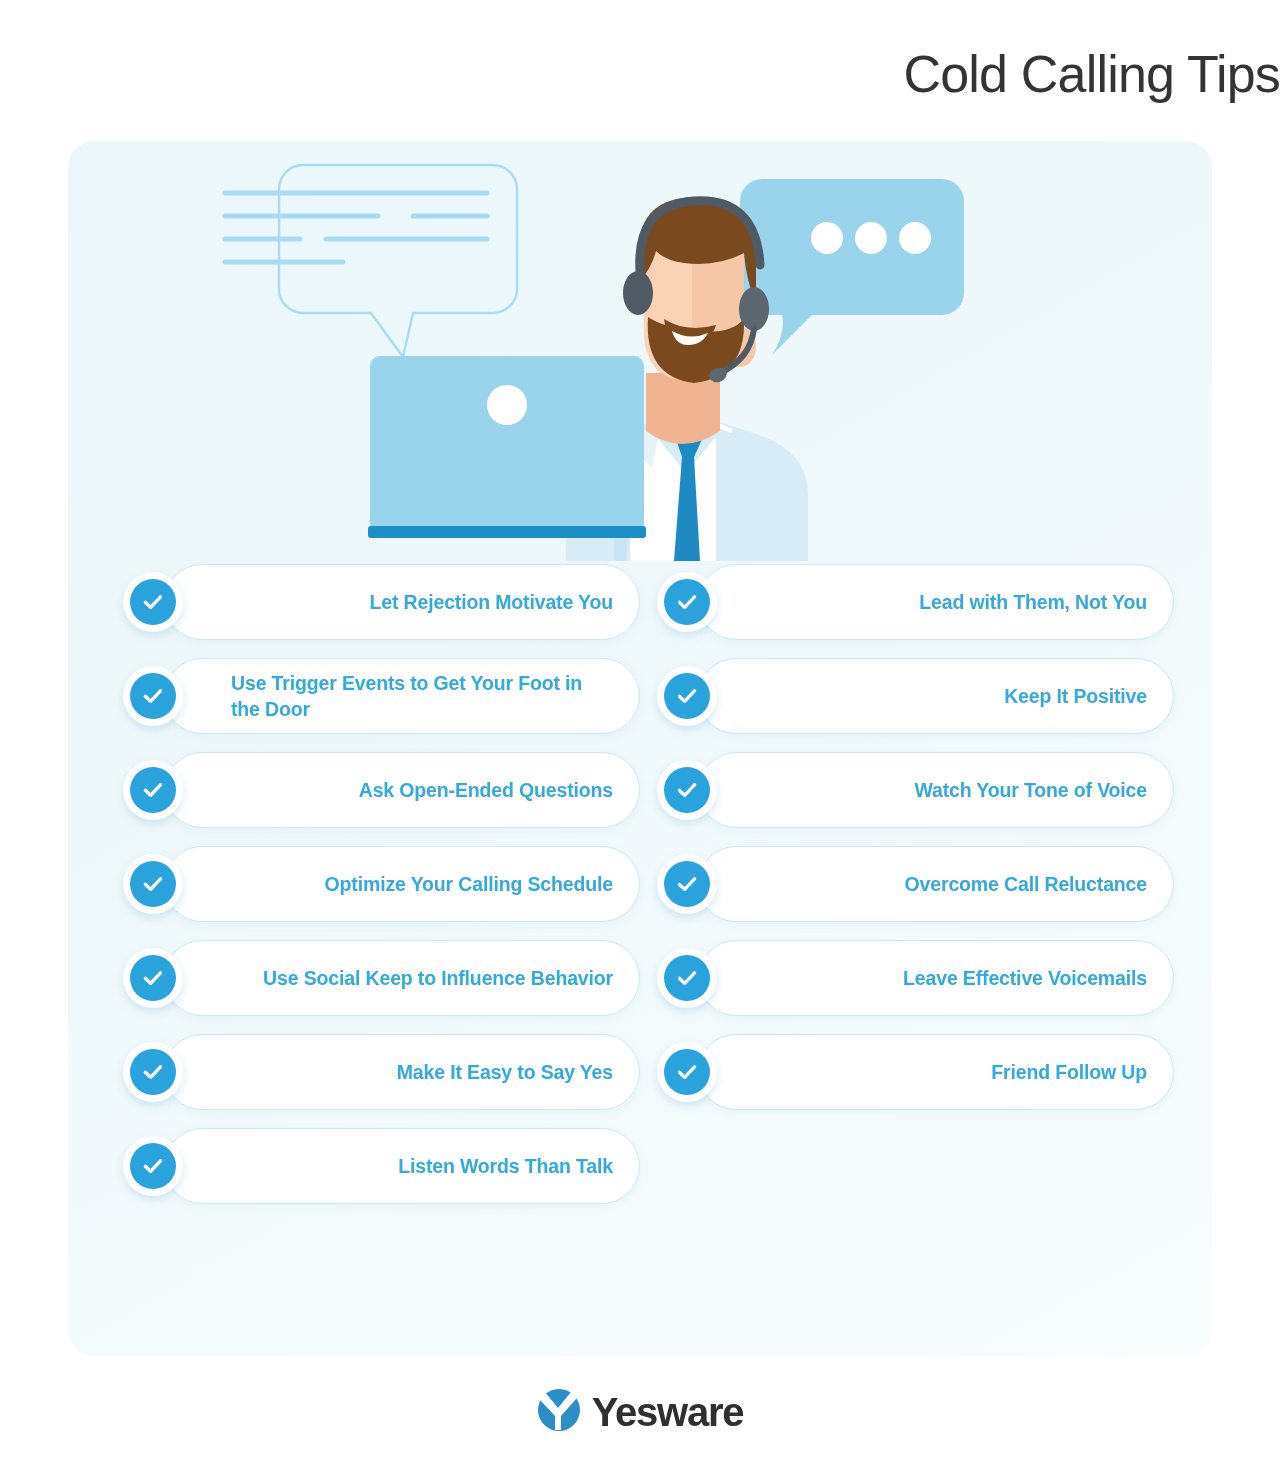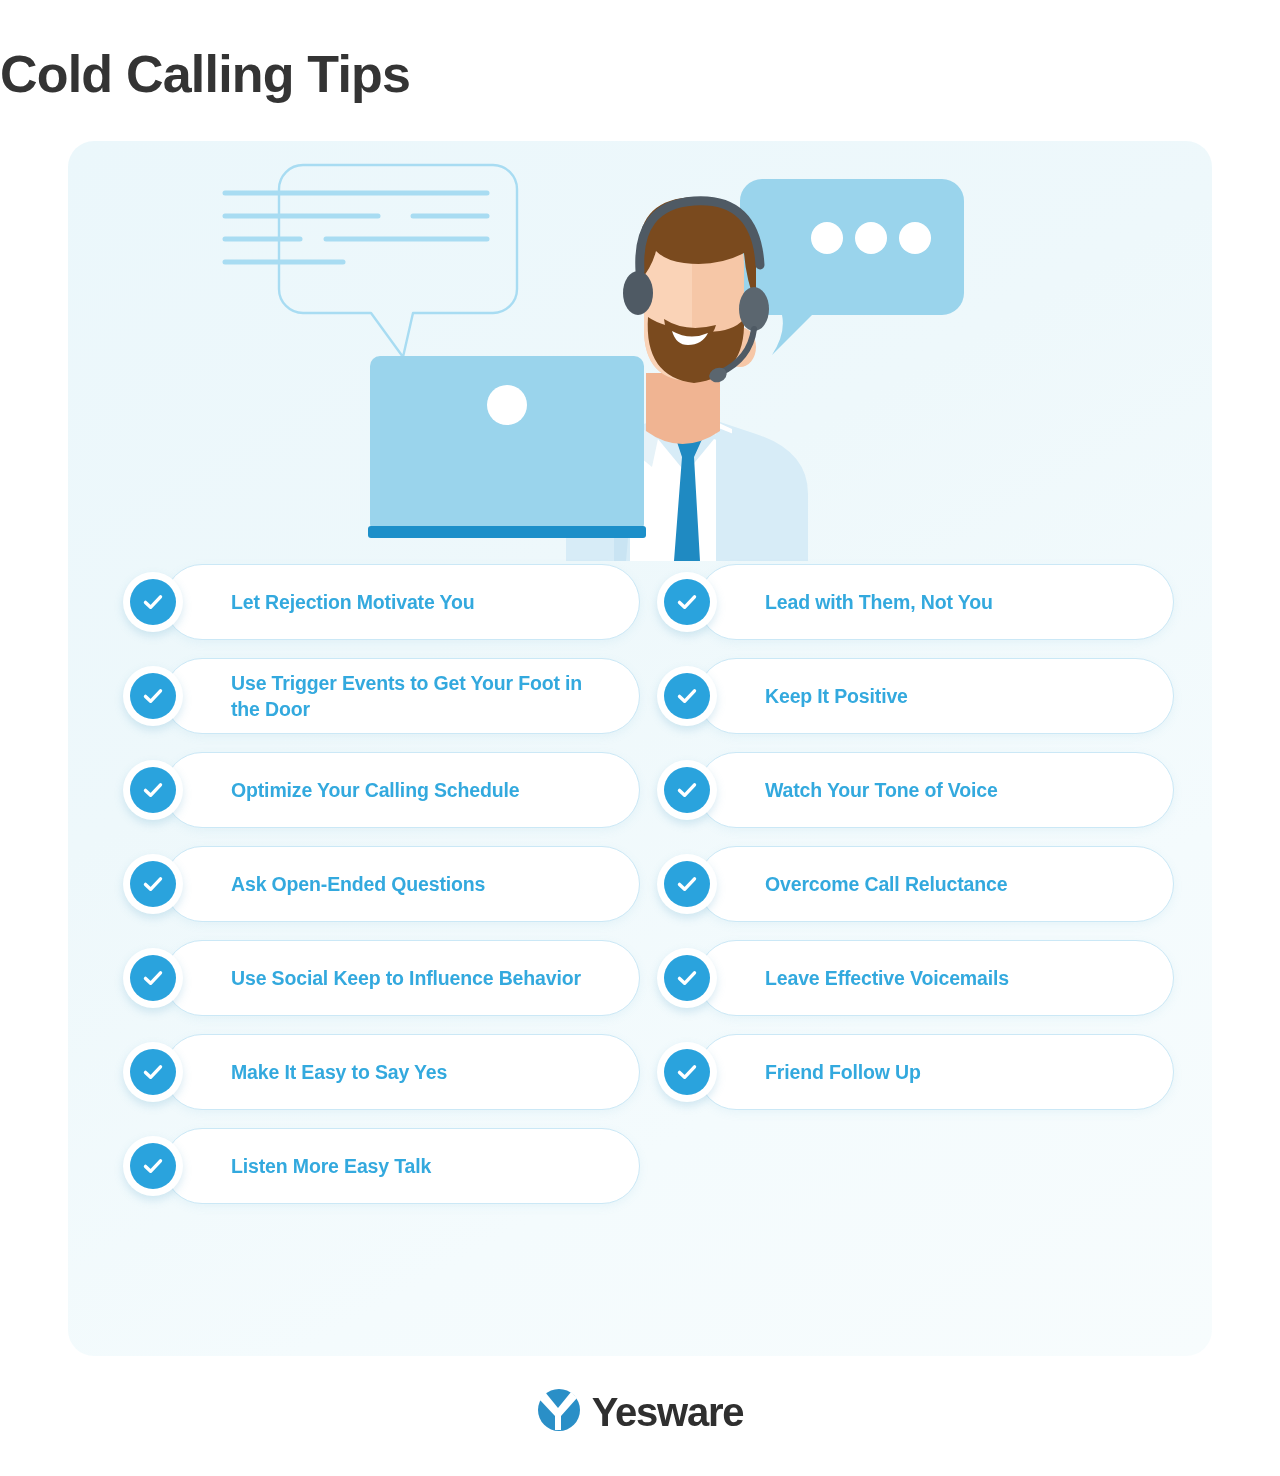--- a/index.html
+++ b/index.html
@@ -14,23 +14,23 @@
     overflow: hidden;
     position: relative;
   }
 
   
   .page-title {
     position: absolute;
     left: 0;
     top: 46px;
     width: 1280px;
-    text-align: left;
+    text-align: right;
     font-size: 52px;
-    font-weight: 700;
+    font-weight: 400;
     letter-spacing: -0.8px;
     color: #343434;
     line-height: 1.1;
   }
 
   
   .panel {
     position: absolute;
     left: 68px;
     top: 141px;
@@ -79,20 +79,21 @@
     top: 0;
     right: 0;
     height: 76px;
     background: #ffffff;
     border: 1.5px solid #cbe8f6;
     border-radius: 38px;
     box-shadow: 0 3px 10px rgba(120, 185, 215, 0.10);
     display: flex;
     align-items: center;
     box-sizing: border-box;
+    justify-content: flex-end;
   }
 
   .tip-label {
     padding-left: 66px;
     padding-right: 26px;
     color: #33a9de;
     font-size: 19.5px;
     font-weight: 700;
     line-height: 1.34;
     letter-spacing: -0.15px;
@@ -246,44 +247,44 @@
           <span class="check-circle">
             <svg width="26" height="26" viewBox="0 0 26 26">
                 <path d="M5.5 13.4 L10.6 18.3 L20.5 7.8" fill="none" stroke="#ffffff" stroke-width="3.4" stroke-linecap="round" stroke-linejoin="round"></path>
               </svg>
           </span>
         </span>
       </div>
 
       <div class="tip-item">
         <div class="tip-pill">
+          <span class="tip-label">Ask Open-Ended Questions</span>
+        </div>
+        <span class="check-wrap">
+          <span class="check-circle">
+            <svg width="26" height="26" viewBox="0 0 26 26">
+                <path d="M5.5 13.4 L10.6 18.3 L20.5 7.8" fill="none" stroke="#ffffff" stroke-width="3.4" stroke-linecap="round" stroke-linejoin="round"></path>
+              </svg>
+          </span>
+        </span>
+      </div>
+
+      <div class="tip-item">
+        <div class="tip-pill">
           <span class="tip-label">Optimize Your Calling Schedule</span>
         </div>
         <span class="check-wrap">
           <span class="check-circle">
             <svg width="26" height="26" viewBox="0 0 26 26">
                 <path d="M5.5 13.4 L10.6 18.3 L20.5 7.8" fill="none" stroke="#ffffff" stroke-width="3.4" stroke-linecap="round" stroke-linejoin="round"></path>
               </svg>
           </span>
         </span>
       </div>
 
-      <div class="tip-item">
-        <div class="tip-pill">
-          <span class="tip-label">Ask Open-Ended Questions</span>
-        </div>
-        <span class="check-wrap">
-          <span class="check-circle">
-            <svg width="26" height="26" viewBox="0 0 26 26">
-                <path d="M5.5 13.4 L10.6 18.3 L20.5 7.8" fill="none" stroke="#ffffff" stroke-width="3.4" stroke-linecap="round" stroke-linejoin="round"></path>
-              </svg>
-          </span>
-        </span>
-      </div>
-
 
       <div class="tip-item">
         <div class="tip-pill">
           <span class="tip-label">Use Social Keep to Influence Behavior</span>
         </div>
         <span class="check-wrap">
           <span class="check-circle">
             <svg width="26" height="26" viewBox="0 0 26 26">
                 <path d="M5.5 13.4 L10.6 18.3 L20.5 7.8" fill="none" stroke="#ffffff" stroke-width="3.4" stroke-linecap="round" stroke-linejoin="round"></path>
               </svg>
@@ -299,21 +300,21 @@
           <span class="check-circle">
             <svg width="26" height="26" viewBox="0 0 26 26">
                 <path d="M5.5 13.4 L10.6 18.3 L20.5 7.8" fill="none" stroke="#ffffff" stroke-width="3.4" stroke-linecap="round" stroke-linejoin="round"></path>
               </svg>
           </span>
         </span>
       </div>
 
       <div class="tip-item">
         <div class="tip-pill">
-          <span class="tip-label">Listen More Easy Talk</span>
+          <span class="tip-label">Listen Words Than Talk</span>
         </div>
         <span class="check-wrap">
           <span class="check-circle">
             <svg width="26" height="26" viewBox="0 0 26 26">
                 <path d="M5.5 13.4 L10.6 18.3 L20.5 7.8" fill="none" stroke="#ffffff" stroke-width="3.4" stroke-linecap="round" stroke-linejoin="round"></path>
               </svg>
           </span>
         </span>
       </div>
 

